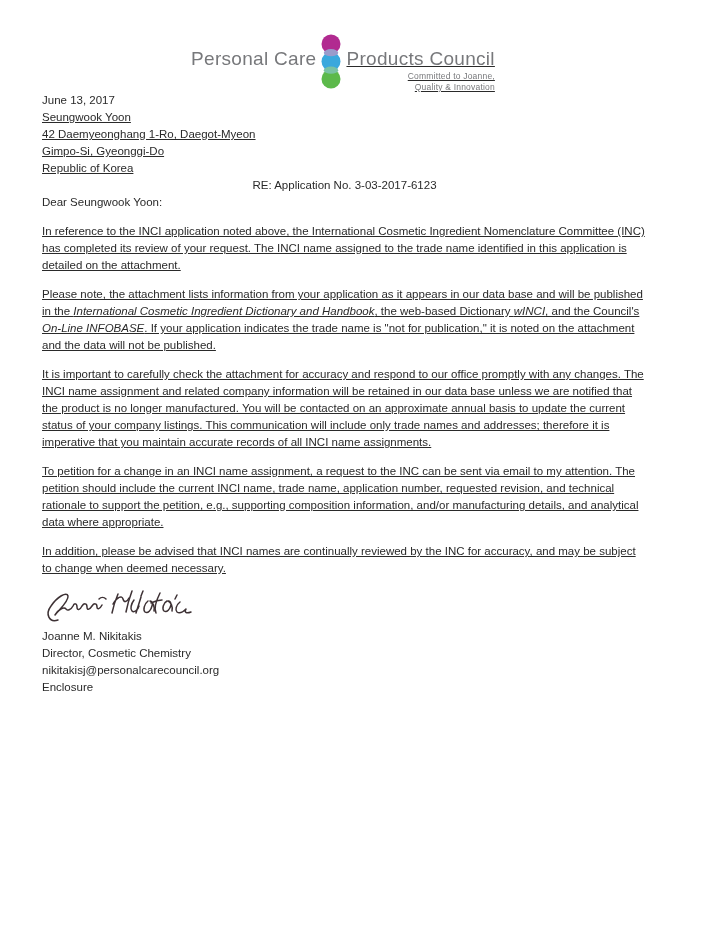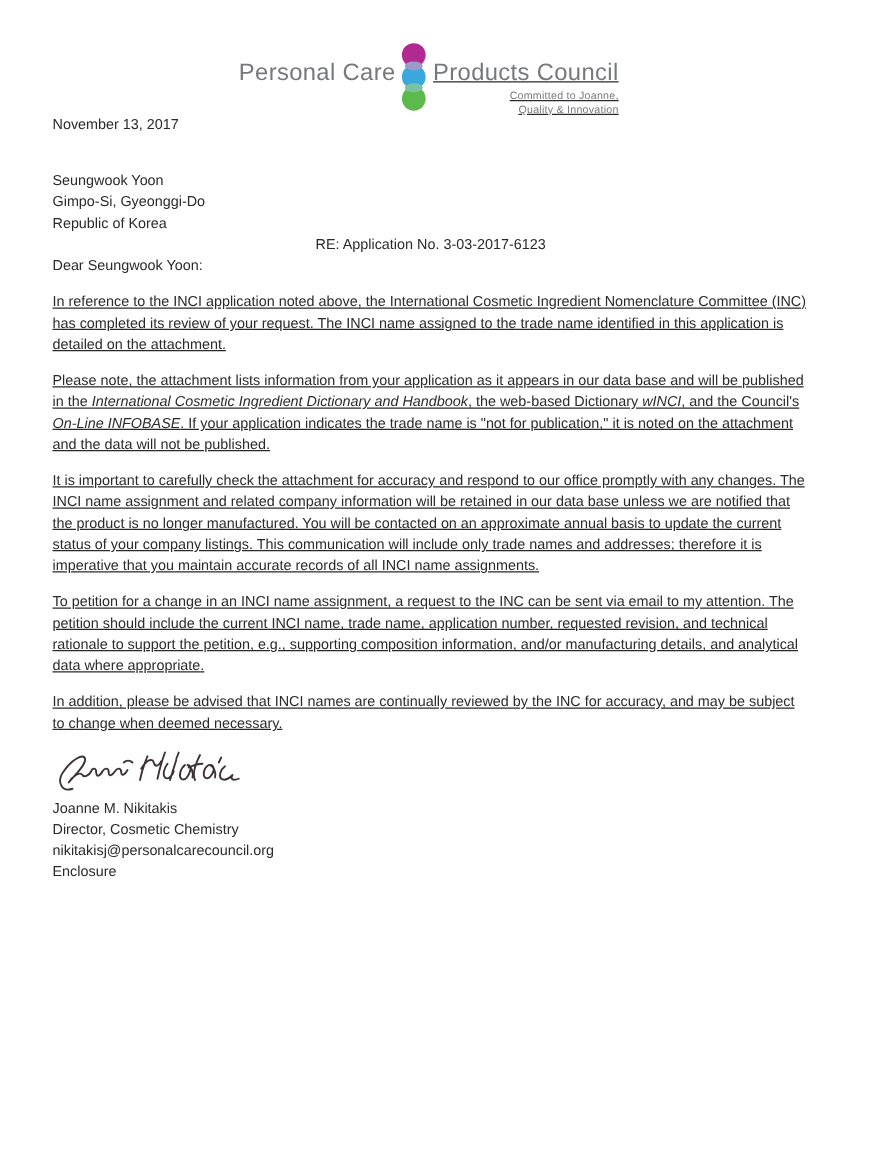--- a/index.html
+++ b/index.html
@@ -45,21 +45,21 @@
     letter-spacing: 0.2px;
   }
   
   .content {
     padding: 0 39px 0 42px;
     font-size: 11.5px;
     line-height: 17px;
   }
   .content p { margin: 0; }
   .date-line { margin-top: 10px; }
-  .recipient { margin-top: 28px; }
+  .recipient { margin-top: 0; text-decoration: underline; }
   .re-line { margin-top: 17px; text-align: center; }
   .salutation { margin-top: 17px; }
   .letter-body .para { margin-top: 12px; text-decoration: underline; }
   .closing { margin-top: 16px; }
   em { font-style: italic; }
   
   .signature-svg { display: block; margin: 5px 0 0 2px; }
   .sig-block { margin-top: 2px; }
 </style>
 </head>
@@ -80,24 +80,25 @@
       <span class="brand">Products Council</span>
       <div class="tagline">
         <span>Committed to Joanne,</span><br>
         <span>Quality &amp; Innovation</span>
       </div>
     </div>
   </header>
 
   <div class="content">
 
-    <p class="date-line">November 13, 2017</p>
+    <p class="date-line">June 13, 2017</p>
 
     <div class="recipient">
       <p>Seungwook Yoon</p>
+      <p>42 Daemyeonghang 1-Ro, Daegot-Myeon</p>
       <p>Gimpo-Si, Gyeonggi-Do</p>
       <p>Republic of Korea</p>
     </div>
 
     <p class="re-line">RE: Application No. 3-03-2017-6123</p>
 
     <p class="salutation">Dear Seungwook Yoon:</p>
 
     <div class="letter-body">
         <p class="para"><span>In reference to the INCI application noted above, the International Cosmetic Ingredient Nomenclature Committee (INC) has completed its review of your request. The INCI name assigned to the trade name identified in this application is detailed on the attachment.</span></p>

